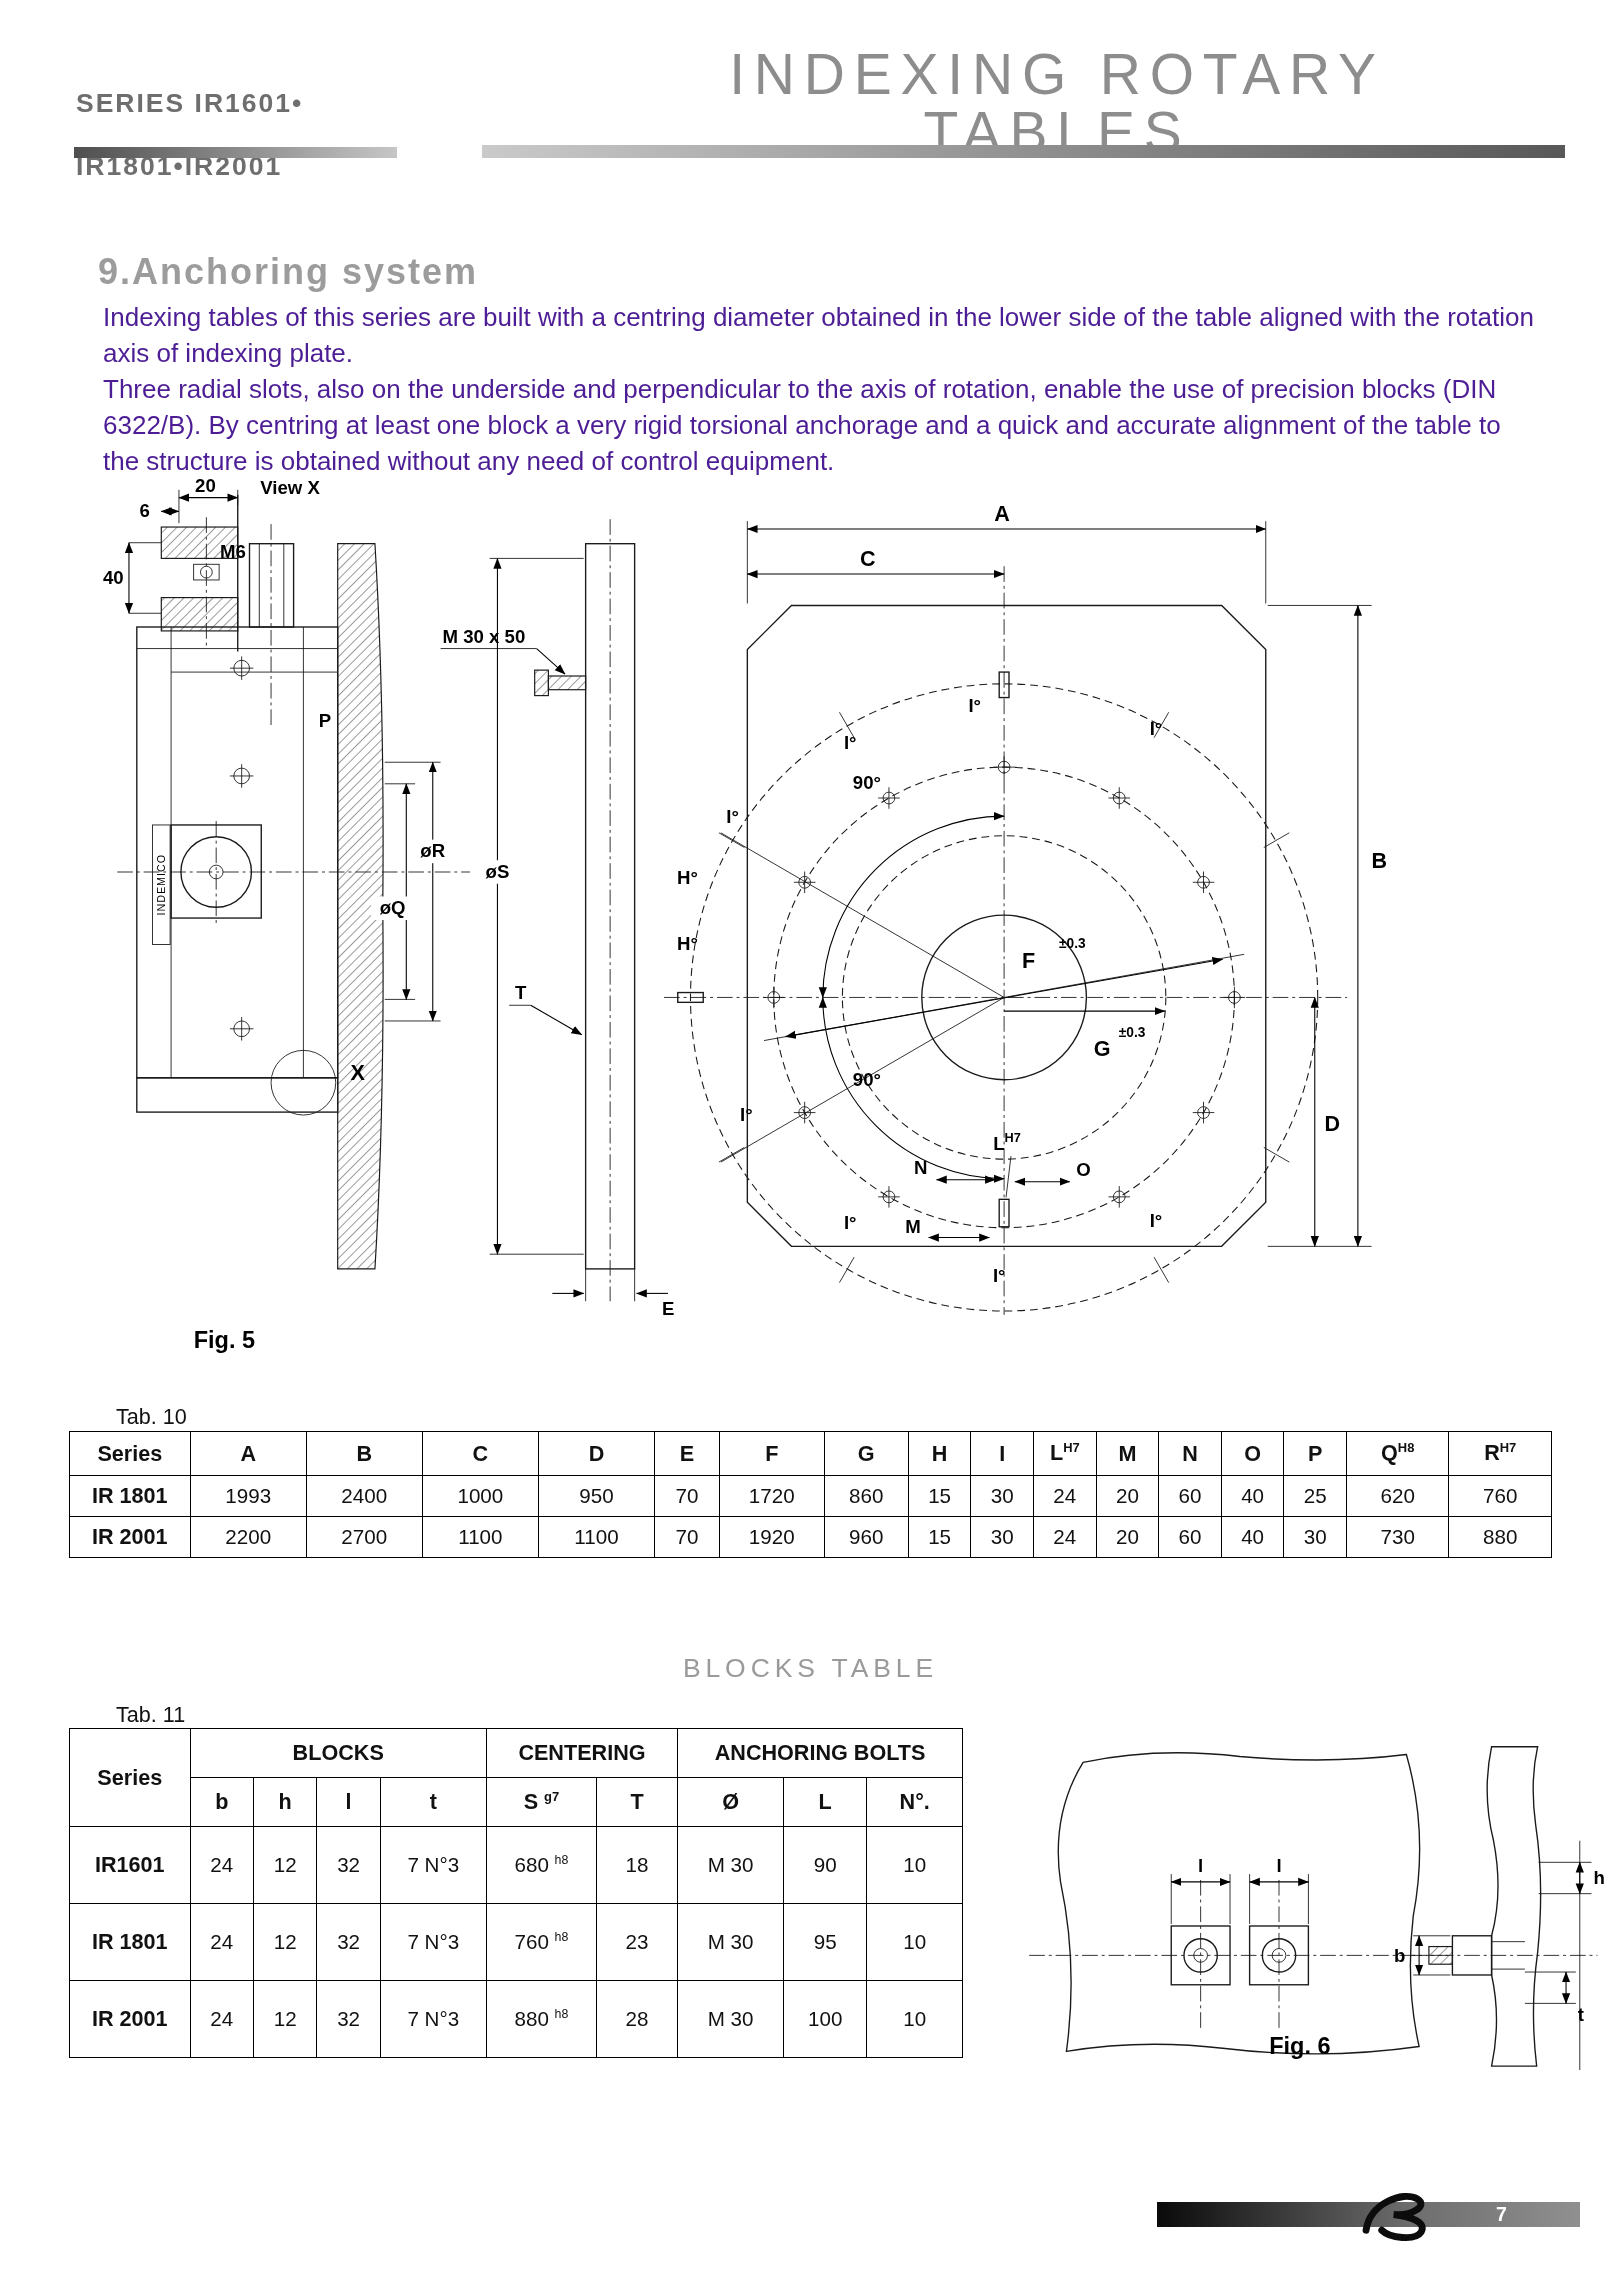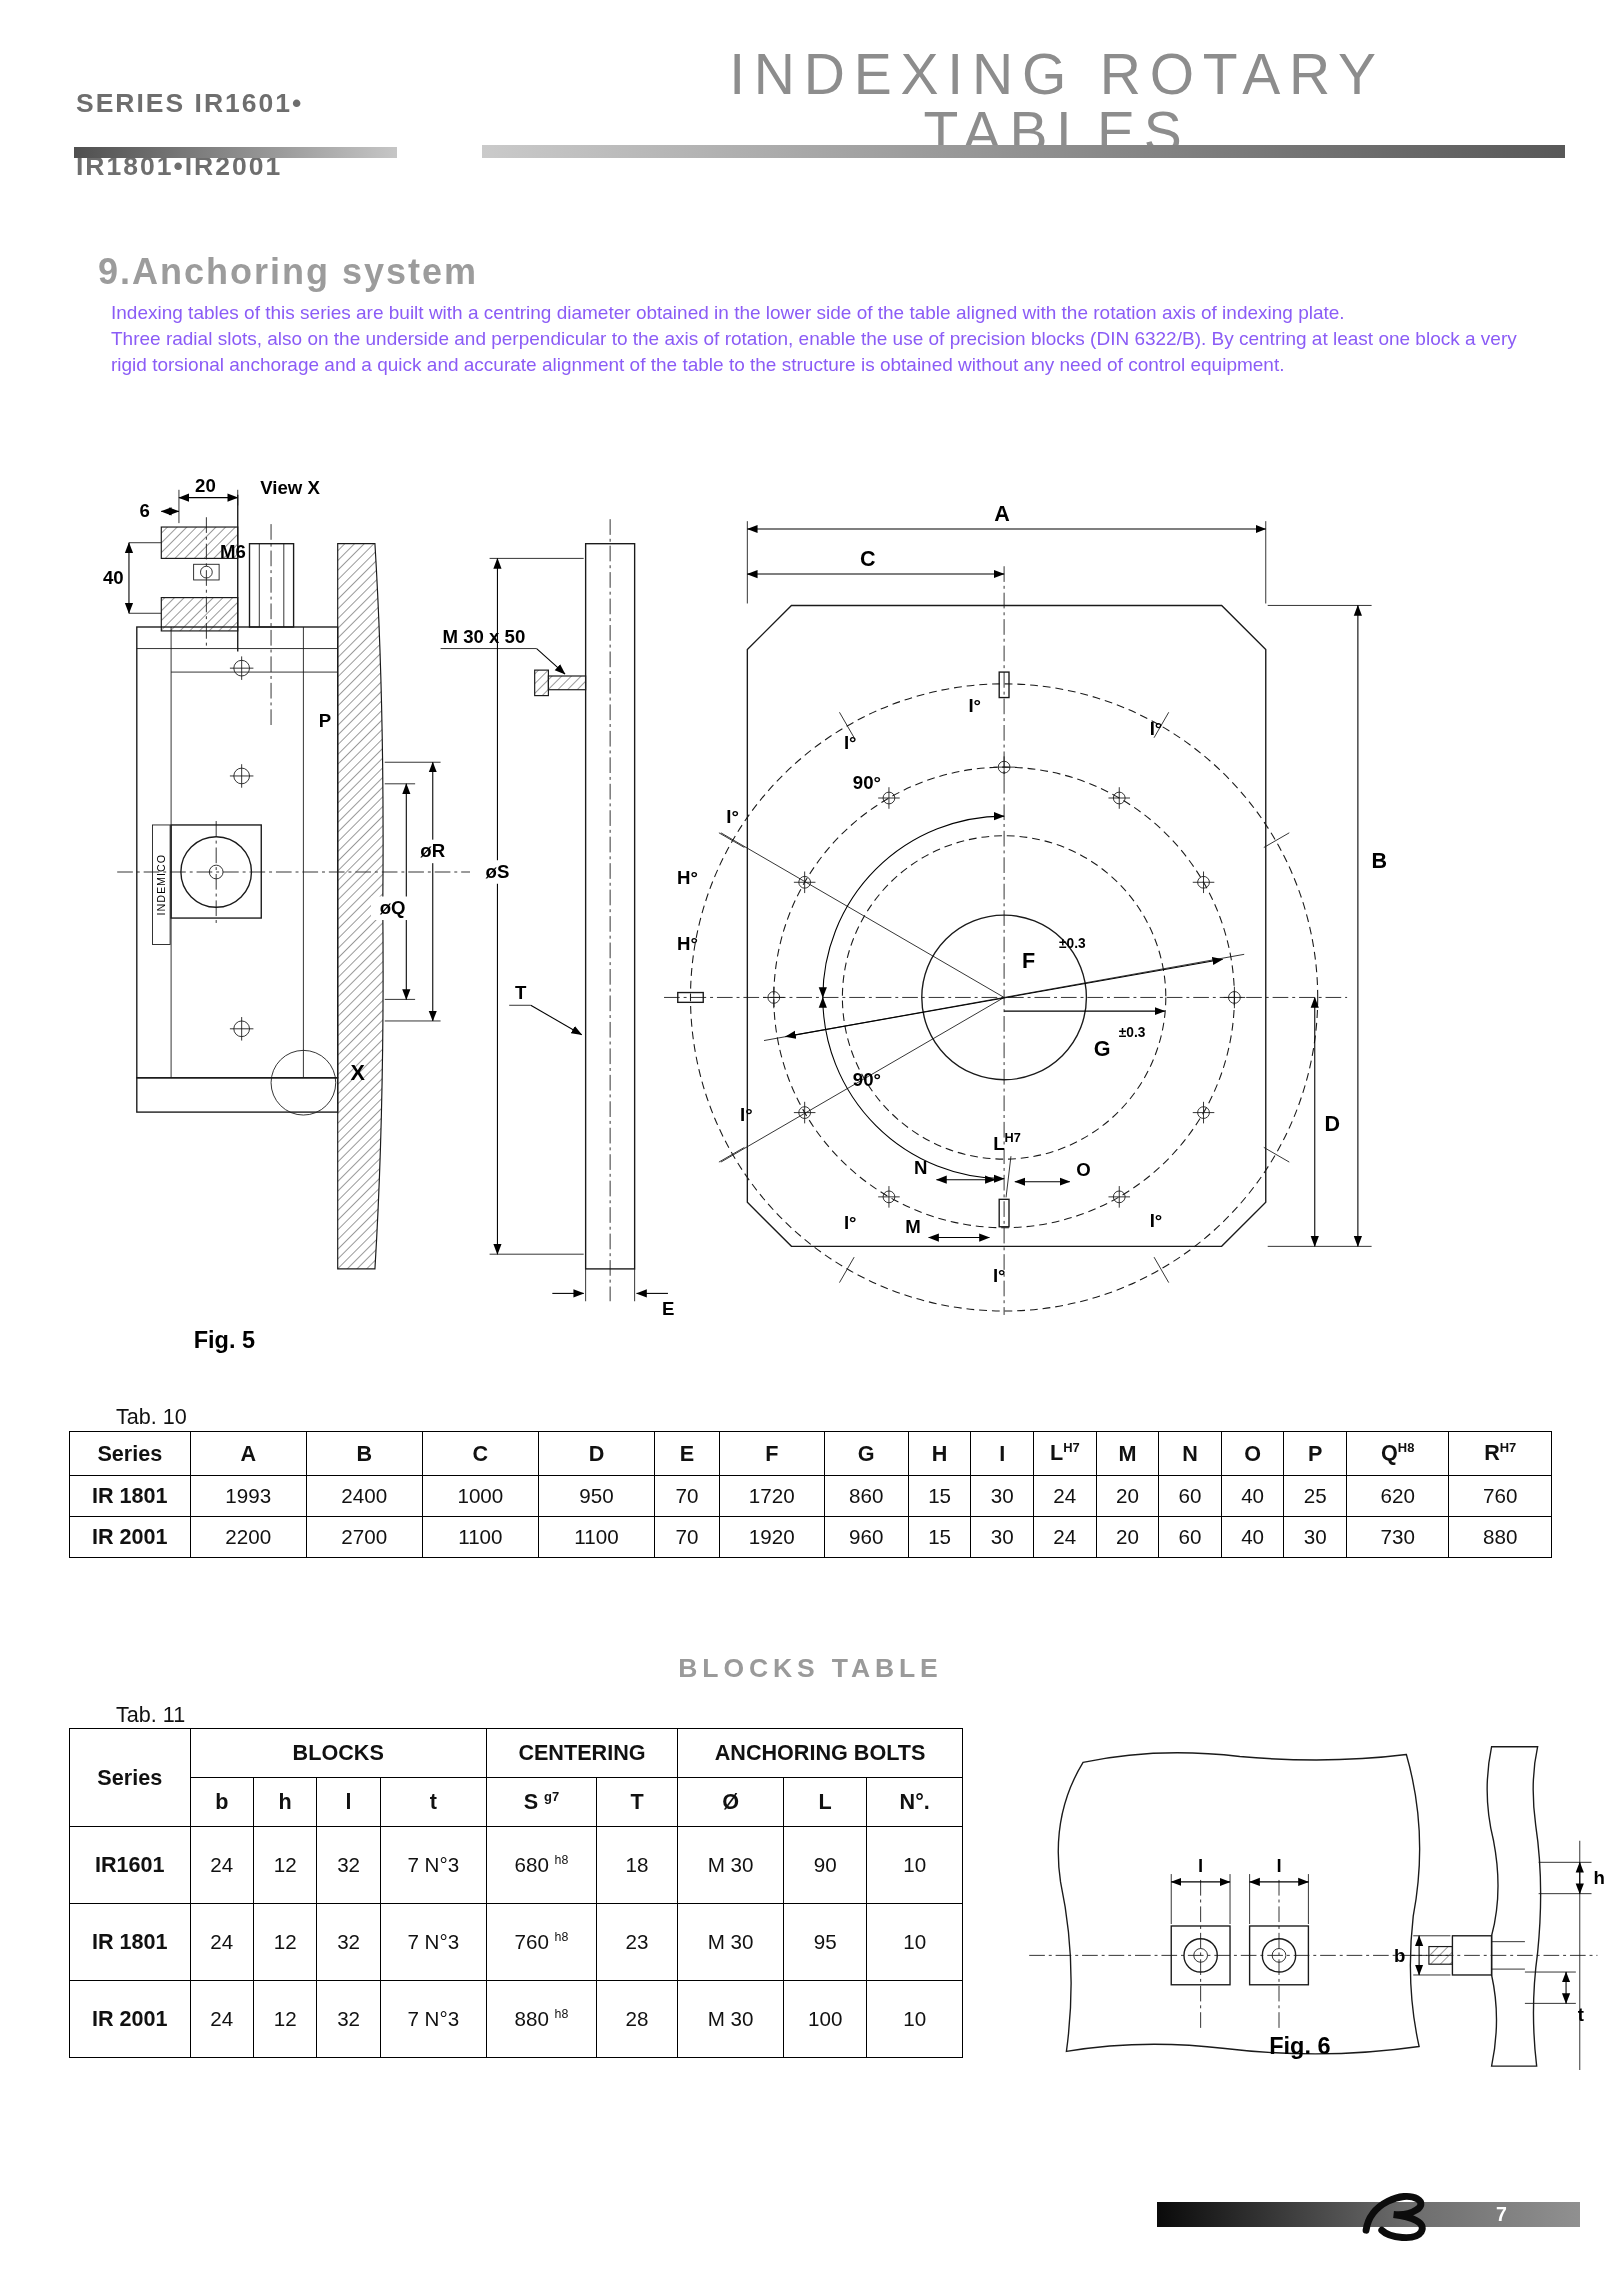--- a/index.html
+++ b/index.html
@@ -4,24 +4,24 @@
 <style>
   *{box-sizing:border-box;margin:0;padding:0}
   body{background:#fff;font-family:"Liberation Sans",sans-serif}
   .page{position:relative;width:1621px;height:2293px;background:#fff;color:#111;overflow:hidden}
   .abs{position:absolute}
   .hdr-series{left:76px;top:88px;font-size:26.5px;font-weight:bold;color:#6e6e6e;letter-spacing:2px;line-height:1.18;white-space:pre-line}
   .hdr-title{left:549px;top:45px;width:1016px;text-align:center;font-size:57px;color:#8d8d8d;letter-spacing:8.8px;line-height:1.02}
   .bar-left{left:74px;top:147px;width:323px;height:10.8px;background:linear-gradient(to right,#4f4f4f,#c6c6c6)}
   .bar-right{left:482px;top:145px;width:1083px;height:12.7px;background:linear-gradient(to right,#cacaca,#585858)}
   .section-heading{left:98px;top:251px;font-size:36px;font-weight:bold;color:#9c9c9c;letter-spacing:2px}
-  .bodytext{left:111px;top:300px;width:1433px;font-size:19px;line-height:1.38;color:#8b5cf6}
+  .bodytext{left:103px;top:300px;width:1433px;font-size:26px;line-height:1.38;color:#4c1d95}
   .bodytext p{margin:0}
   .tab-label{font-size:21.6px;color:#111}
-  .blocks-heading{left:0;top:1653px;width:1621px;text-align:center;font-size:26.5px;font-weight:bold;color:#9a9a9a;letter-spacing:4.9px}
+  .blocks-heading{left:0;top:1653px;width:1621px;text-align:center;font-size:26.5px;font-weight:normal;color:#9a9a9a;letter-spacing:4.9px}
   table{position:absolute;border-collapse:collapse;table-layout:fixed;background:#fff}
   th,td{border:1.6px solid #000;text-align:center;font-size:20.6px;padding:0;overflow:hidden;vertical-align:middle}
   th{font-size:21.6px}
   .t10{left:69px;top:1431px;width:1483px}
   .t10 thead tr{height:44px}
   .t10 tbody tr{height:41px}
   .t10 td:first-child{font-weight:bold;font-size:21.6px}
   .t11{left:69px;top:1728px;width:894px}
   .t11 thead tr{height:49px}
   .t11 tbody tr{height:77px}

